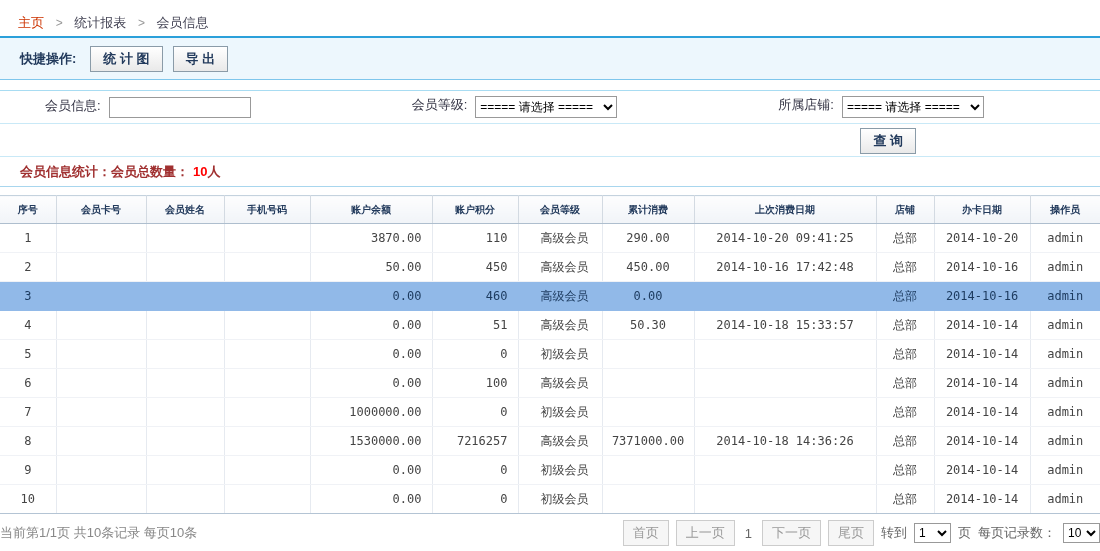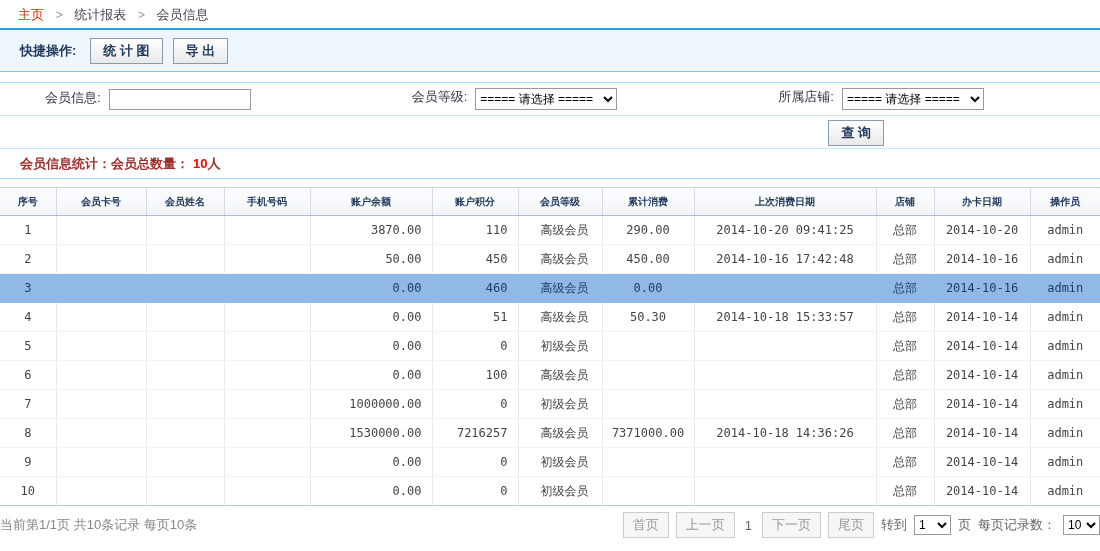--- a/index.html
+++ b/index.html
@@ -1,40 +1,40 @@
 <!DOCTYPE html>
 <html><head>
 <meta charset="utf-8">
 <style>
   * { box-sizing: border-box; margin: 0; padding: 0; }
   html,body { width: 1100px; height: 551px; background: #fff; }
   body { font-family: "Liberation Sans", "DejaVu Sans", sans-serif; font-size: 13px; color: #444; overflow: hidden; }
 
   
-  .breadcrumb { height: 30px; line-height: 30px; padding-left: 18px; border-bottom: 2px solid #2ba0da; }
+  .breadcrumb { height: 30px; line-height: 30px; padding-left: 18px; border-bottom: 2px solid #2ba0da; margin-top: 8px; }
   .breadcrumb .home { color: #cc3300; cursor: pointer; }
   .breadcrumb .sep { color: #999; margin: 0 8px; font-size: 12px; }
   .breadcrumb .crumb { color: #445; cursor: pointer; }
 
   
   .quickbar { height: 42px; background: #edf7fd; border-bottom: 1px solid #7ec6ec; display: flex; align-items: center; padding: 0 20px; }
   .quickbar .qlabel { font-weight: bold; color: #223a5c; margin-right: 14px; }
   .btn { display: inline-block; padding: 3px 12px; margin-right: 10px; border: 1px solid #8a9ba8; background: linear-gradient(#ffffff, #e9e9e9); color: #223a5c; font-weight: bold; font-size: 13px; cursor: pointer; }
 
   
   .filterbox { margin-top: 10px; border-top: 1px solid #a8dcf2; }
   .frow { height: 33px; border-bottom: 1px solid #c9e9f7; display: flex; align-items: center; position: relative; }
   .frow1 { display: grid; grid-template-columns: 1fr 1fr 1fr; }
   .fcell { display: flex; align-items: flex-start; padding-left: 45px; }
   .flabel { color: #334; margin-right: 8px; white-space: nowrap; }
   .txt { width: 142px; height: 21px; border: 1px solid #999; padding: 0 4px; font-size: 12px; font-family: "Liberation Sans", sans-serif; }
   .txt.small { width: 88px; }
   .sel { width: 142px; height: 22px; border: 1px solid #999; font-size: 12px; background: #fff; font-family: "Liberation Sans", sans-serif; }
   .suffix { color: #334; margin-left: 6px; }
-  .query-btn { position: absolute; right: 216px; top: 4px; margin-right: 0; }
+  .query-btn { position: absolute; right: 184px; top: 4px; margin-right: 0; }
 
   
   .statsrow { height: 30px; line-height: 30px; padding-left: 20px; border-bottom: 1px solid #a8d6ee; font-weight: bold; }
   .statsrow .slabel { color: #a03030; }
   .statsrow .scount { color: #ff0000; margin-left: 4px; }
   .statsrow .sunit { color: #a03030; }
 
   
   table { width: 1100px; border-collapse: collapse; table-layout: fixed; margin-top: 8px; }
   thead th { height: 28px; background: linear-gradient(#fdfdfe, #f1f4f8); border-top: 1px solid #c4d2de; border-bottom: 1px solid #aebece; border-right: 1px solid #d3dae2; font-weight: bold; color: #223a5c; font-size: 10px; }

